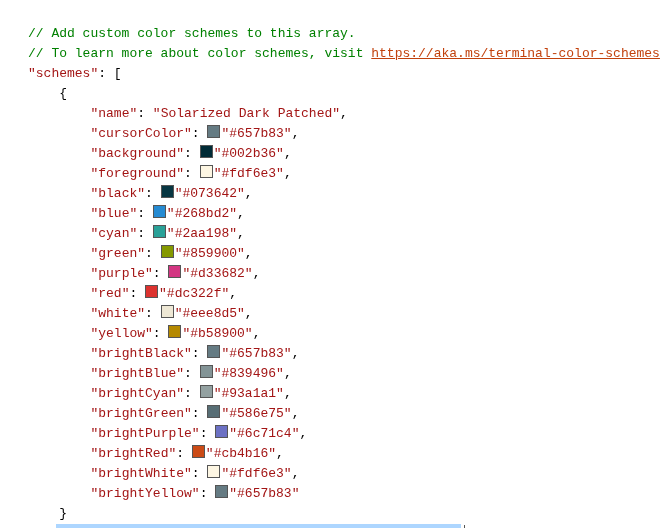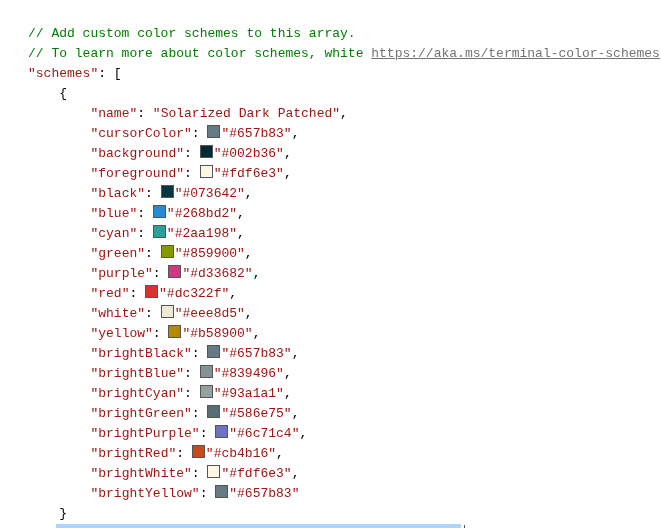--- a/index.html
+++ b/index.html
@@ -14,21 +14,21 @@
     overflow: hidden;
   }
   .code {
     white-space: pre;
     padding-left: 28px;
   }
   .comment {
     color: #008000;
   }
   .comment a {
-    color: #737373;
+    color: #c2410c;
     text-decoration: underline;
   }
   .key {
     color: #a31515;
   }
   .string {
     color: #a31515;
   }
   .punct {
     color: #000000;
@@ -60,21 +60,21 @@
   }
   .lastline {
     position: relative;
   }
 </style>
 </head>
 <body>
 
 <div class="code">
 <span class="comment">// Add custom color schemes to this array.</span>
-<span class="comment"><span>// To learn more about color schemes, white </span><a>https://aka.ms/terminal-color-schemes</a></span>
+<span class="comment"><span>// To learn more about color schemes, visit </span><a>https://aka.ms/terminal-color-schemes</a></span>
 <span class="key">"schemes"</span><span class="punct">: [</span>
     <span class="punct">{</span>
 <span id="entries">        <span class="key">"name"</span><span class="punct">: </span><span class="string">"Solarized Dark Patched"</span><span class="punct">,</span>
         <span class="key">"cursorColor"</span><span class="punct">: </span><span class="swatch" style="background:#657b83"></span><span class="string">"#657b83"</span><span class="punct">,</span>
         <span class="key">"background"</span><span class="punct">: </span><span class="swatch" style="background:#002b36"></span><span class="string">"#002b36"</span><span class="punct">,</span>
         <span class="key">"foreground"</span><span class="punct">: </span><span class="swatch" style="background:#fdf6e3"></span><span class="string">"#fdf6e3"</span><span class="punct">,</span>
         <span class="key">"black"</span><span class="punct">: </span><span class="swatch" style="background:#073642"></span><span class="string">"#073642"</span><span class="punct">,</span>
         <span class="key">"blue"</span><span class="punct">: </span><span class="swatch" style="background:#268bd2"></span><span class="string">"#268bd2"</span><span class="punct">,</span>
         <span class="key">"cyan"</span><span class="punct">: </span><span class="swatch" style="background:#2aa198"></span><span class="string">"#2aa198"</span><span class="punct">,</span>
         <span class="key">"green"</span><span class="punct">: </span><span class="swatch" style="background:#859900"></span><span class="string">"#859900"</span><span class="punct">,</span>

